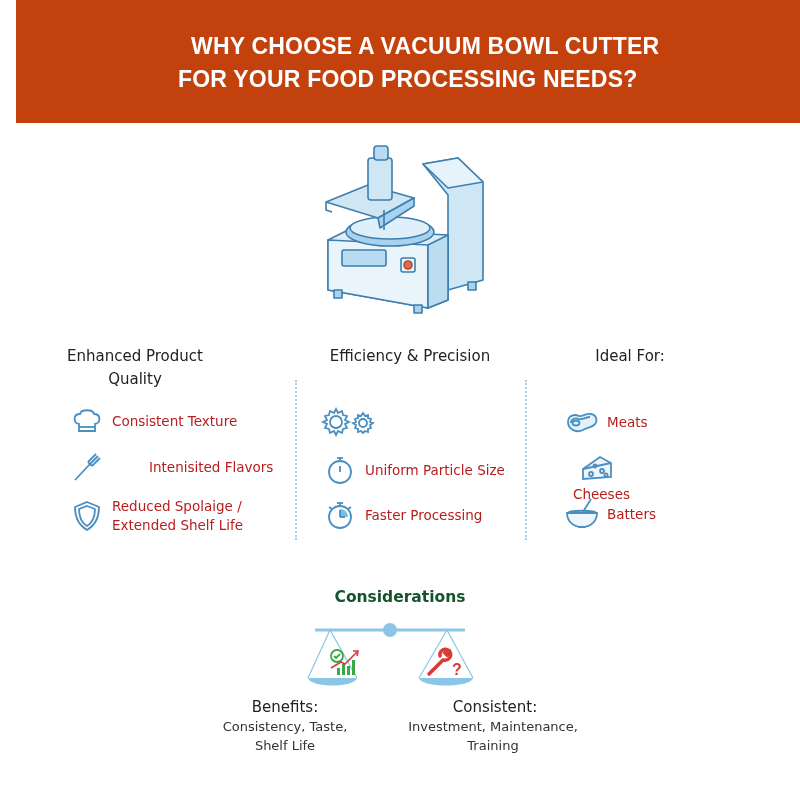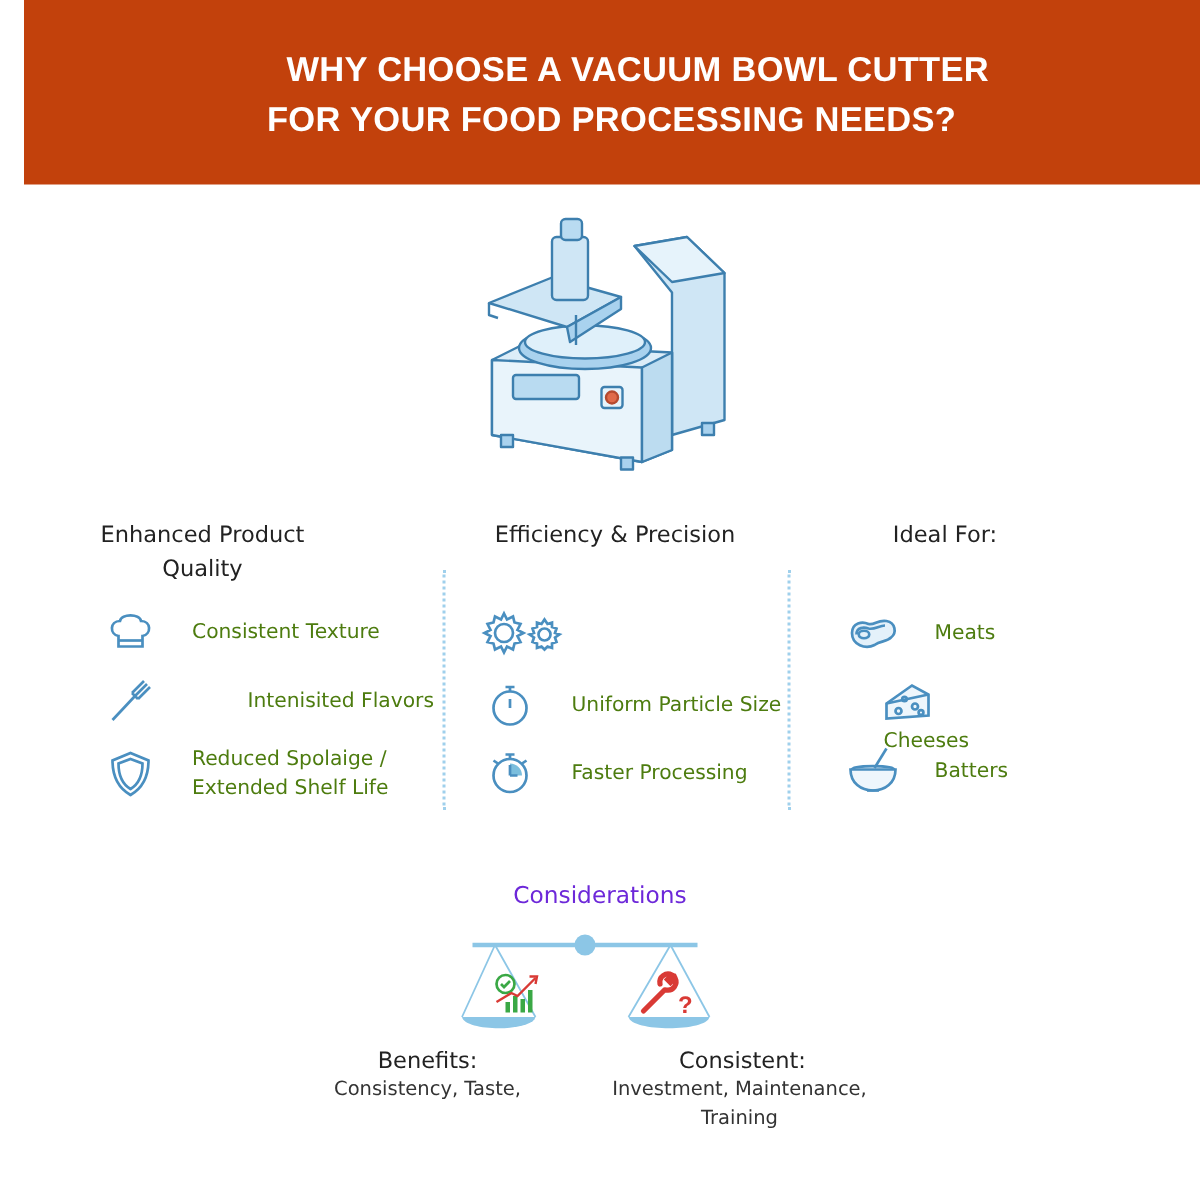--- a/index.html
+++ b/index.html
@@ -9,25 +9,25 @@
   .banner { position: absolute; left: 16px; top: 0; width: 800px; height: 123px; background: #c2410c; }
   .banner .t1, .banner .t2 { position: absolute; color: #ffffff; font-family: "Liberation Sans", sans-serif; font-weight: 700; font-size: 23px; letter-spacing: 0.2px; white-space: nowrap; }
   .banner .t1 { left: 175px; top: 33px; }
   .banner .t2 { left: 162px; top: 66px; }
 
   .machine { position: absolute; left: 318px; top: 140px; width: 170px; height: 175px; }
 
   .col-title { position: absolute; font-size: 15px; font-weight: 400; color: #222; text-align: center; line-height: 23px; }
   .item { position: absolute; display: flex; align-items: center; }
   .item .ico { width: 34px; height: 34px; flex: 0 0 34px; display: flex; align-items: center; justify-content: center; }
-  .item .lbl { font-size: 13.5px; color: #4d7c0f; line-height: 19px; margin-left: 24px; white-space: nowrap; }
+  .item .lbl { font-size: 13.5px; color: #b91c1c; line-height: 19px; margin-left: 8px; white-space: nowrap; }
 
   .divider { position: absolute; width: 0; border-left: 2px dotted #9fd0ec; }
 
-  .cons-title { position: absolute; left: 0; width: 800px; top: 588px; text-align: center; font-size: 15.5px; color: #6d28d9; }
+  .cons-title { position: absolute; left: 0; width: 800px; top: 588px; text-align: center; font-size: 15.5px; color: #14532d; font-weight: bold; }
   .scale { position: absolute; left: 305px; top: 618px; width: 170px; height: 80px; }
   .side-head { position: absolute; font-size: 15px; color: #222; text-align: center; }
   .side-body { position: absolute; font-size: 13px; color: #333; text-align: center; line-height: 19px; }
 </style>
 </head>
 <body>
 
 <div class="banner">
   <div class="t1">WHY CHOOSE A VACUUM BOWL CUTTER</div>
   <div class="t2">FOR YOUR FOOD PROCESSING NEEDS?</div>
@@ -218,19 +218,20 @@
     <g>
       <path d="M124 56 L138 42 M135 38 C134 33 139 30 143 32 L140 35 L142 37 L145 34 C147 38 144 43 139 42" stroke="#d93a35" stroke-width="3.5" stroke-linecap="round"></path>
       <text x="147" y="57" fill="#d93a35" font-size="16" font-weight="700" font-family="Liberation Sans, sans-serif">?</text>
     </g>
   </svg>
 </div>
 
 <div class="side-head" style="left:240px; top:698px; width:90px;">Benefits:</div>
 <div class="side-body" style="left:215px; top:717px; width:140px;">
   <div>Consistency, Taste,</div>
+  <div>Shelf Life</div>
 </div>
 
 <div class="side-head" style="left:440px; top:698px; width:110px;">Consistent:</div>
 <div class="side-body" style="left:393px; top:717px; width:200px;">
   <div>Investment, Maintenance,</div>
   <div>Training</div>
 </div>
 
 </body></html>

